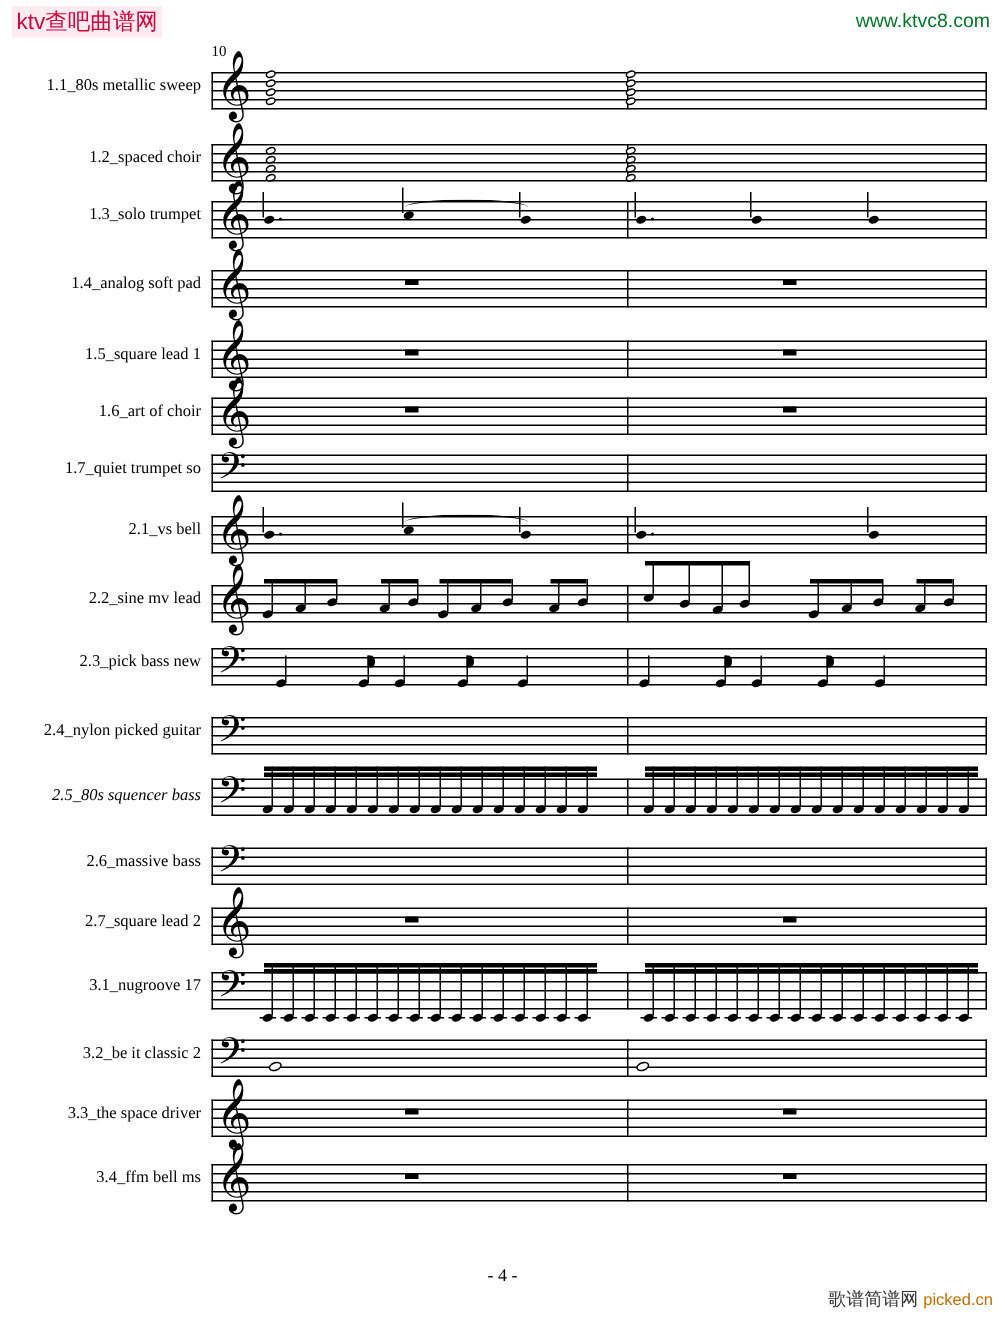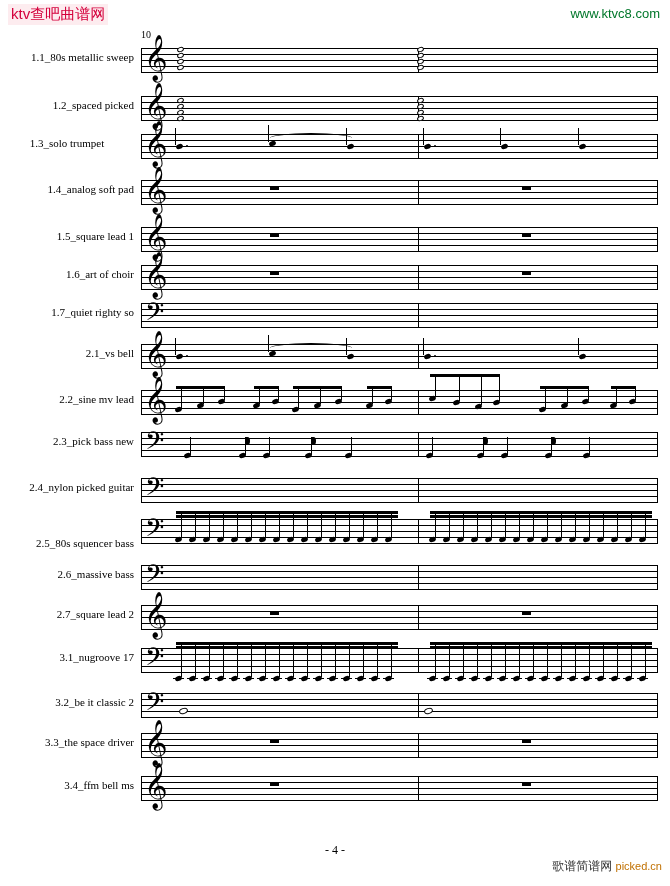--- a/index.html
+++ b/index.html
@@ -227,42 +227,42 @@
   <div class="staff" style="top:96px">
     <div class="line l0"></div>
     <div class="line l1"></div>
     <div class="line l2"></div>
     <div class="line l3"></div>
     <div class="line l4"></div>
     <div class="barline bl-start"></div>
     <div class="barline bl-mid"></div>
     <div class="barline bl-end"></div>
     <div class="clef treble">𝄞</div>
-    <div class="inst-label" style="left:-141px; top:3px; width:134px;">1.2_spaced picked</div>
+    <div class="inst-label" style="left:-141px; top:3px; width:134px;">1.2_spaced choir</div>
     <div class="notehead open" style="left:36px; top:2px;"></div>
     <div class="notehead open" style="left:36px; top:8px;"></div>
     <div class="notehead open" style="left:36px; top:14px;"></div>
     <div class="notehead open" style="left:36px; top:20px;"></div>
     <div class="notehead open" style="left:276px; top:2px;"></div>
     <div class="notehead open" style="left:276px; top:8px;"></div>
     <div class="notehead open" style="left:276px; top:14px;"></div>
     <div class="notehead open" style="left:276px; top:20px;"></div>
   </div>
 
   <div class="staff" style="top:134px">
     <div class="line l0"></div>
     <div class="line l1"></div>
     <div class="line l2"></div>
     <div class="line l3"></div>
     <div class="line l4"></div>
     <div class="barline bl-start"></div>
     <div class="barline bl-mid"></div>
     <div class="barline bl-end"></div>
     <div class="clef treble">𝄞</div>
-    <div class="inst-label" style="left:-141px; top:3px; width:134px;text-align:center;">1.3_solo trumpet</div>
+    <div class="inst-label" style="left:-141px; top:3px; width:134px;">1.3_solo trumpet</div>
 
     <div class="notehead" style="left:35px; top:10px;"></div>
     <div class="stem" style="left:34px; top:-6px; height:17px;"></div>
     <div class="dot" style="left:45px; top:11px;"></div>
     <div class="notehead" style="left:128px; top:7px;"></div>
     <div class="stem" style="left:127px; top:-9px; height:17px;"></div>
     <div class="notehead" style="left:206px; top:10px;"></div>
     <div class="stem" style="left:205px; top:-6px; height:17px;"></div>
     <div class="tie" style="left:129px; top:-1px; width:82px;"></div>
 
@@ -323,21 +323,21 @@
   <div class="staff" style="top:303px">
     <div class="line l0"></div>
     <div class="line l1"></div>
     <div class="line l2"></div>
     <div class="line l3"></div>
     <div class="line l4"></div>
     <div class="barline bl-start"></div>
     <div class="barline bl-mid"></div>
     <div class="barline bl-end"></div>
     <div class="clef bass">𝄢</div>
-    <div class="inst-label" style="left:-141px; top:3px; width:134px;">1.7_quiet righty so</div>
+    <div class="inst-label" style="left:-141px; top:3px; width:134px;">1.7_quiet trumpet so</div>
   </div>
 
   <div class="staff" style="top:344px">
     <div class="line l0"></div>
     <div class="line l1"></div>
     <div class="line l2"></div>
     <div class="line l3"></div>
     <div class="line l4"></div>
     <div class="barline bl-start"></div>
     <div class="barline bl-mid"></div>
@@ -479,21 +479,21 @@
   <div class="staff" style="top:519px">
     <div class="line l0"></div>
     <div class="line l1"></div>
     <div class="line l2"></div>
     <div class="line l3"></div>
     <div class="line l4"></div>
     <div class="barline bl-start"></div>
     <div class="barline bl-mid"></div>
     <div class="barline bl-end"></div>
     <div class="clef bass">𝄢</div>
-    <div class="inst-label" style="left:-141px; top:18px; width:134px;">2.5_80s squencer bass</div>
+    <div class="inst-label" style="left:-141px; top:5px; width:134px;font-style:italic;">2.5_80s squencer bass</div>
 
     <div class="beam" style="left:35px; top:-8px; width:222px;"></div>
     <div class="beam" style="left:35px; top:-4px; width:222px;"></div>
     <div class="notehead" style="left:34px; top:18px;"></div>
       <div class="stem" style="left:40px; top:-8px; height:27px;"></div>
     <div class="notehead" style="left:48px; top:18px;"></div>
       <div class="stem" style="left:54px; top:-8px; height:27px;"></div>
     <div class="notehead" style="left:62px; top:18px;"></div>
       <div class="stem" style="left:68px; top:-8px; height:27px;"></div>
     <div class="notehead" style="left:76px; top:18px;"></div>

